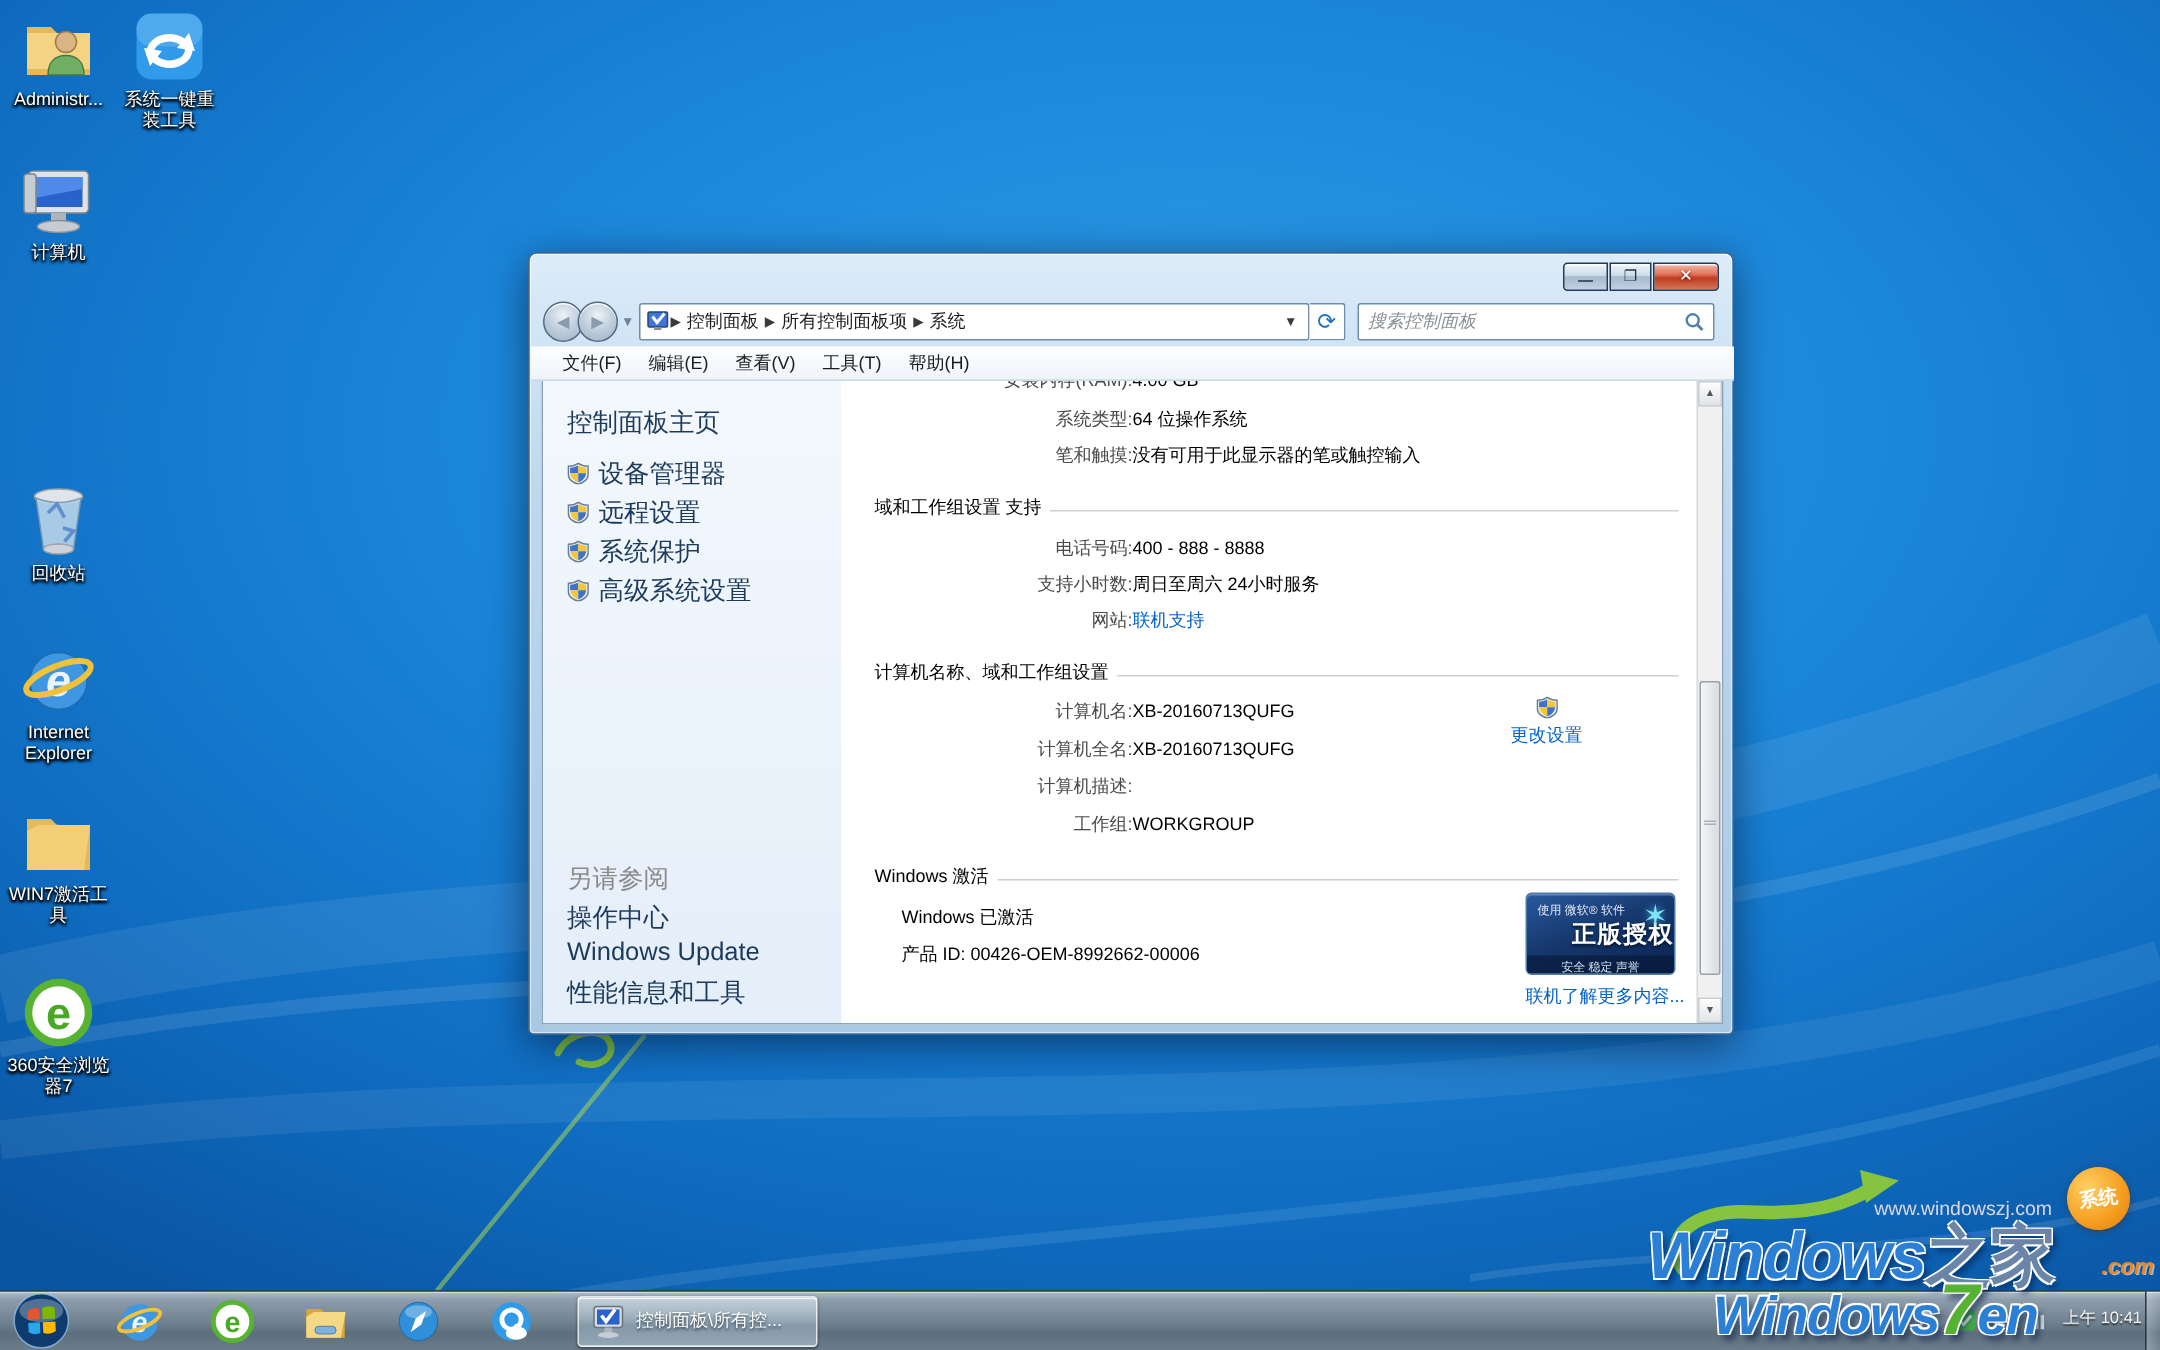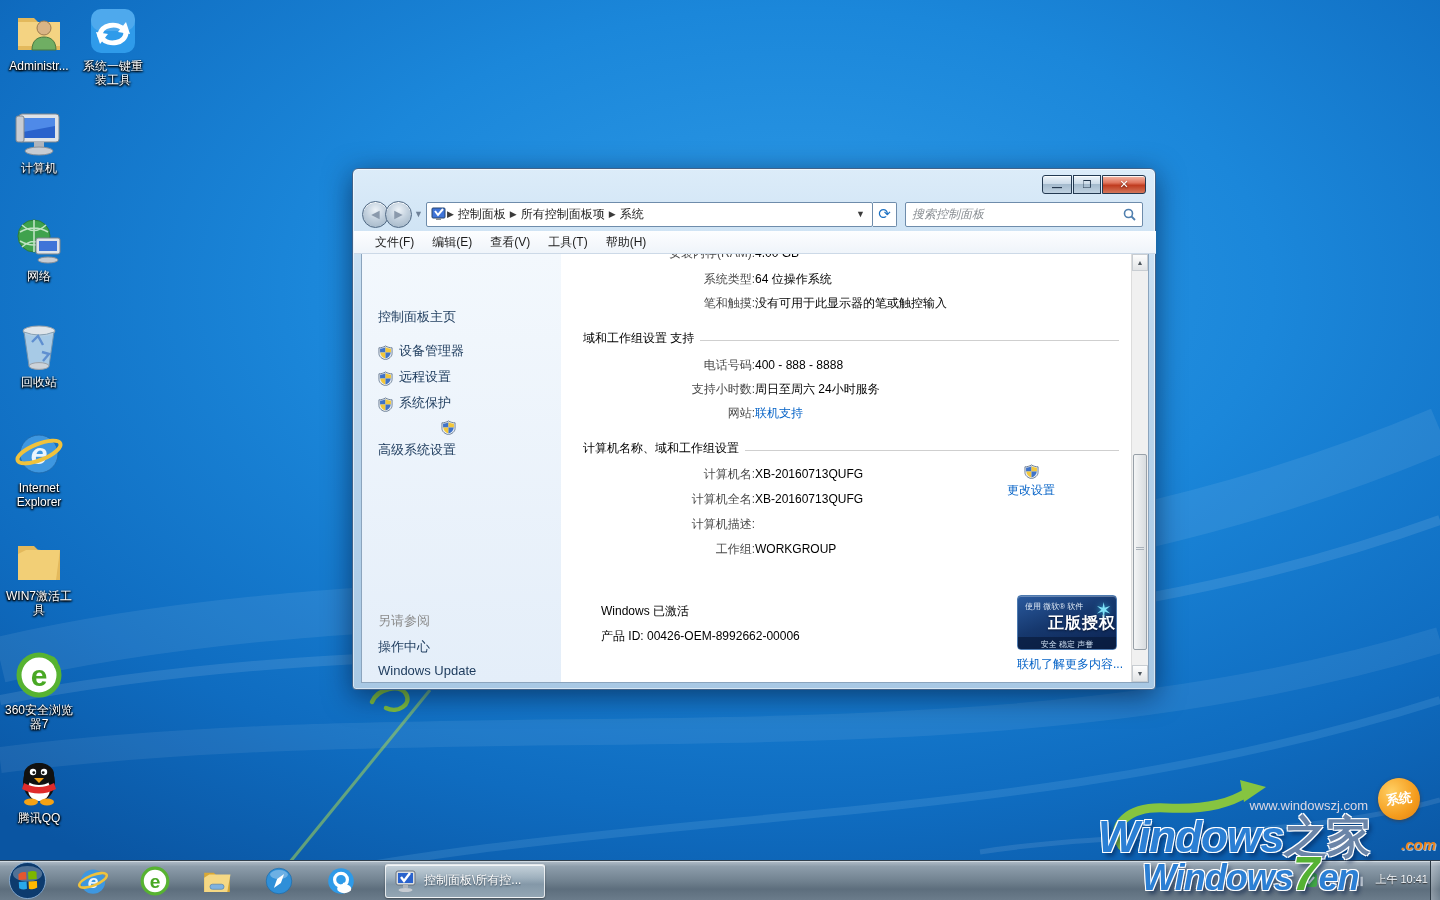--- a/index.html
+++ b/index.html
@@ -54,21 +54,21 @@
 
   #menurow { position:absolute; top:62px; left:1px; width:802px; height:23px;
     background:linear-gradient(#fdfeff,#eff4fa); border-bottom:1px solid #ccd9e7;
     display:flex; align-items:center; padding-left:12px; }
   .menuitem { font-size:12px; color:#1c1c1c; padding:0 9px; }
 
   #contentrow { position:absolute; top:85px; left:8px; width:788px; height:429px; display:flex;
     background:#fff; border:1px solid #8ba4bd; border-top:none; overflow:hidden; }
   #sidebar { position:relative; width:199px; height:100%; background:linear-gradient(180deg,#f3f8fd,#e4eef9);
     flex:0 0 auto; }
-  .side-item { position:absolute; left:16px; font-size:13px; color:#1c3a5c; white-space:nowrap; display:flex; align-items:flex-end; gap:6px;margin-top:38px;}
+  .side-item { position:absolute; left:16px; font-size:17px; color:#1c3a5c; white-space:nowrap; display:flex; align-items:center; gap:6px;}
   .side-head { color:#8a8a8a; }
   .shield16 { width:15px; height:15px; flex:0 0 auto; }
 
   #main { position:relative; flex:1; height:100%; background:#fff; overflow:hidden; }
   .row { position:absolute; font-size:12px; white-space:nowrap; }
   .row .lab { display:inline-block; width:172px; color:#4a4a4a;text-align:right; }
   .row .val { color:#000; }
   .sechead { position:absolute; left:22px; right:12px; display:flex; align-items:center; font-size:12px; color:#000; }
   .sechead .line { flex:1; height:1px; background:#cfcfcf; margin-left:6px; margin-top:3px; }
   a.wlink { color:#0663c7; text-decoration:none; font-size:12px; }
@@ -170,31 +170,20 @@
       <rect x="5" y="6" width="40" height="28" rx="3" fill="#dfe3e8" stroke="#7d858e"></rect>
       <rect x="9" y="10" width="32" height="20" fill="#2a62cc"></rect>
       <path d="M9 10 h32 v8 l-32 6 z" fill="#4f8ae8"></path>
       <rect x="2" y="8" width="8" height="26" rx="2" fill="#c7ccd3" stroke="#7d858e"></rect>
       <rect x="20" y="34" width="10" height="6" fill="#aeb4bc"></rect>
       <ellipse cx="25" cy="43" rx="14" ry="4" fill="#c7ccd3" stroke="#8a9199"></ellipse>
     </svg>
     <div class="lbl">计算机</div>
   </div>
 
-  <div class="dicon" style="left:0px; top:216px;">
-    <svg class="art" viewBox="0 0 50 50">
-      <circle cx="20" cy="20" r="16" fill="#3fa24d"></circle>
-      <circle cx="20" cy="20" r="16" fill="none" stroke="#2c7c3a"></circle>
-      <path d="M6 16 q14 -8 28 0 M6 25 q14 8 28 0 M20 4 v32 M8 9 q12 11 24 0 M8 31 q12 -11 24 0" stroke="#bfe3c4" stroke-width="1.6" fill="none"></path>
-      <rect x="22" y="22" width="24" height="16" rx="2" fill="#dfe3e8" stroke="#7d858e"></rect>
-      <rect x="25" y="25" width="18" height="10" fill="#3f74d8"></rect>
-      <ellipse cx="34" cy="44" rx="10" ry="3" fill="#c7ccd3" stroke="#8a9199"></ellipse>
-    </svg>
-    <div class="lbl">网络</div>
-  </div>
 
   <div class="dicon" style="left:0px; top:322px;">
     <svg class="art" viewBox="0 0 50 50">
       <ellipse cx="25" cy="9" rx="16" ry="5" fill="#dfe5ea" stroke="#9aa2aa"></ellipse>
       <path d="M10 10 L15 44 Q25 49 35 44 L40 10 Q25 16 10 10 z" fill="#b8d4ea" stroke="#7e98ac" opacity=".9"></path>
       <path d="M18 20 l6 -6 5 9 M28 30 l7 2 -6 7" stroke="#5f8fd0" stroke-width="2.4" fill="none"></path>
       <ellipse cx="25" cy="44" rx="10" ry="3.4" fill="#ccd3d9" stroke="#9aa2aa"></ellipse>
     </svg>
     <div class="lbl">回收站</div>
   </div>
@@ -225,36 +214,20 @@
     <svg class="art" viewBox="0 0 50 50">
       <circle cx="25" cy="25" r="20" fill="#fff"></circle>
       <circle cx="25" cy="25" r="20" fill="none" stroke="#57b331" stroke-width="5"></circle>
       <text x="25" y="36" font-size="30" font-weight="bold" text-anchor="middle" fill="#49a824">e</text>
       <path d="M36 7 q8 2 6 10" stroke="#57b331" stroke-width="3" fill="none" stroke-linecap="round"></path>
     </svg>
     <div class="lbl" style="white-space:pre-line">360安全浏览
 器7</div>
   </div>
 
-  <div class="dicon" style="left:0px; top:758px;">
-    <svg class="art" viewBox="0 0 50 50">
-      <ellipse cx="25" cy="24" rx="16" ry="19" fill="#111"></ellipse>
-      <ellipse cx="25" cy="31" rx="11" ry="12" fill="#fff"></ellipse>
-      <ellipse cx="25" cy="16" rx="15" ry="11" fill="#111"></ellipse>
-      <circle cx="19" cy="14" r="3.2" fill="#fff"></circle>
-        <circle cx="30" cy="14" r="3.2" fill="#fff"></circle>
-      <circle cx="19.8" cy="14.6" r="1.4" fill="#111"></circle>
-        <circle cx="29.2" cy="14.6" r="1.4" fill="#111"></circle>
-      <polygon points="20,20 30,20 25,25" fill="#f5a214"></polygon>
-      <path d="M10 25 q15 8 30 0 l2 6 q-17 9 -34 0 z" fill="#e02b2b"></path>
-      <ellipse cx="17" cy="44" rx="7" ry="3.4" fill="#f5a214"></ellipse>
-      <ellipse cx="33" cy="44" rx="7" ry="3.4" fill="#f5a214"></ellipse>
-    </svg>
-    <div class="lbl">腾讯QQ</div>
-  </div>
 
   <div id="win">
     <div id="caption">
       <div class="capbtn" id="btn-min">
           <span class="g">—</span>
         </div>
       <div class="capbtn" id="btn-max">
           <span class="g">❐</span>
         </div>
       <div class="capbtn" id="btn-close">
@@ -327,21 +300,21 @@
         <div class="side-item" style="top:102px;">
           <svg class="shield16" viewBox="0 0 16 16">
             <path d="M8 1 C10 2.4 13 3 15 3 V9 C15 12.6 11.4 15 8 15.6 C4.6 15 1 12.6 1 9 V3 C3 3 6 2.4 8 1 z" fill="#e8eef5" stroke="#6b7d93"></path>
             <path d="M8 2.4 V8 H2.2 V4 C4.4 3.9 6.4 3.3 8 2.4 z" fill="#3f73c8"></path>
             <path d="M8 2.4 V8 H13.8 V4 C11.6 3.9 9.6 3.3 8 2.4 z" fill="#f3c73a"></path>
             <path d="M2.4 8 H8 v6.4 C5.2 13.6 2.8 11.4 2.4 8 z" fill="#f3c73a"></path>
             <path d="M13.6 8 H8 v6.4 C10.8 13.6 13.2 11.4 13.6 8 z" fill="#3f73c8"></path>
           </svg>
           <span>系统保护</span>
         </div>
-        <div class="side-item" style="top:128px;flex-direction:column;">
+        <div class="side-item" style="top:128px;">
           <svg class="shield16" viewBox="0 0 16 16">
             <path d="M8 1 C10 2.4 13 3 15 3 V9 C15 12.6 11.4 15 8 15.6 C4.6 15 1 12.6 1 9 V3 C3 3 6 2.4 8 1 z" fill="#e8eef5" stroke="#6b7d93"></path>
             <path d="M8 2.4 V8 H2.2 V4 C4.4 3.9 6.4 3.3 8 2.4 z" fill="#3f73c8"></path>
             <path d="M8 2.4 V8 H13.8 V4 C11.6 3.9 9.6 3.3 8 2.4 z" fill="#f3c73a"></path>
             <path d="M2.4 8 H8 v6.4 C5.2 13.6 2.8 11.4 2.4 8 z" fill="#f3c73a"></path>
             <path d="M13.6 8 H8 v6.4 C10.8 13.6 13.2 11.4 13.6 8 z" fill="#3f73c8"></path>
           </svg>
           <span>高级系统设置</span>
         </div>
         <div class="side-item side-head" style="top:320px;">
@@ -403,20 +376,24 @@
         <div class="row" style="left:40px; top:237px;">
           <span class="lab" style="width:154px">计算机全名:</span><span class="val">XB-20160713QUFG</span>
         </div>
         <div class="row" style="left:40px; top:262px;">
           <span class="lab" style="width:154px">计算机描述:</span><span class="val"></span>
         </div>
         <div class="row" style="left:40px; top:287px;">
           <span class="lab" style="width:154px">工作组:</span><span class="val">WORKGROUP</span>
         </div>
 
+        <div class="sechead" style="top:322px;">
+          <span>Windows 激活</span>
+            <span class="line"></span>
+        </div>
         <div class="row" style="left:40px; top:349px;">
           <span class="val">Windows 已激活</span>
         </div>
         <div class="row" style="left:40px; top:374px;">
           <span class="val">产品 ID: 00426-OEM-8992662-00006</span>
         </div>
 
         <div id="gen-badge" style="left:456px; top:341px;">
           <span class="star">✶</span>
           <div class="l1">使用 微软® 软件</div>

